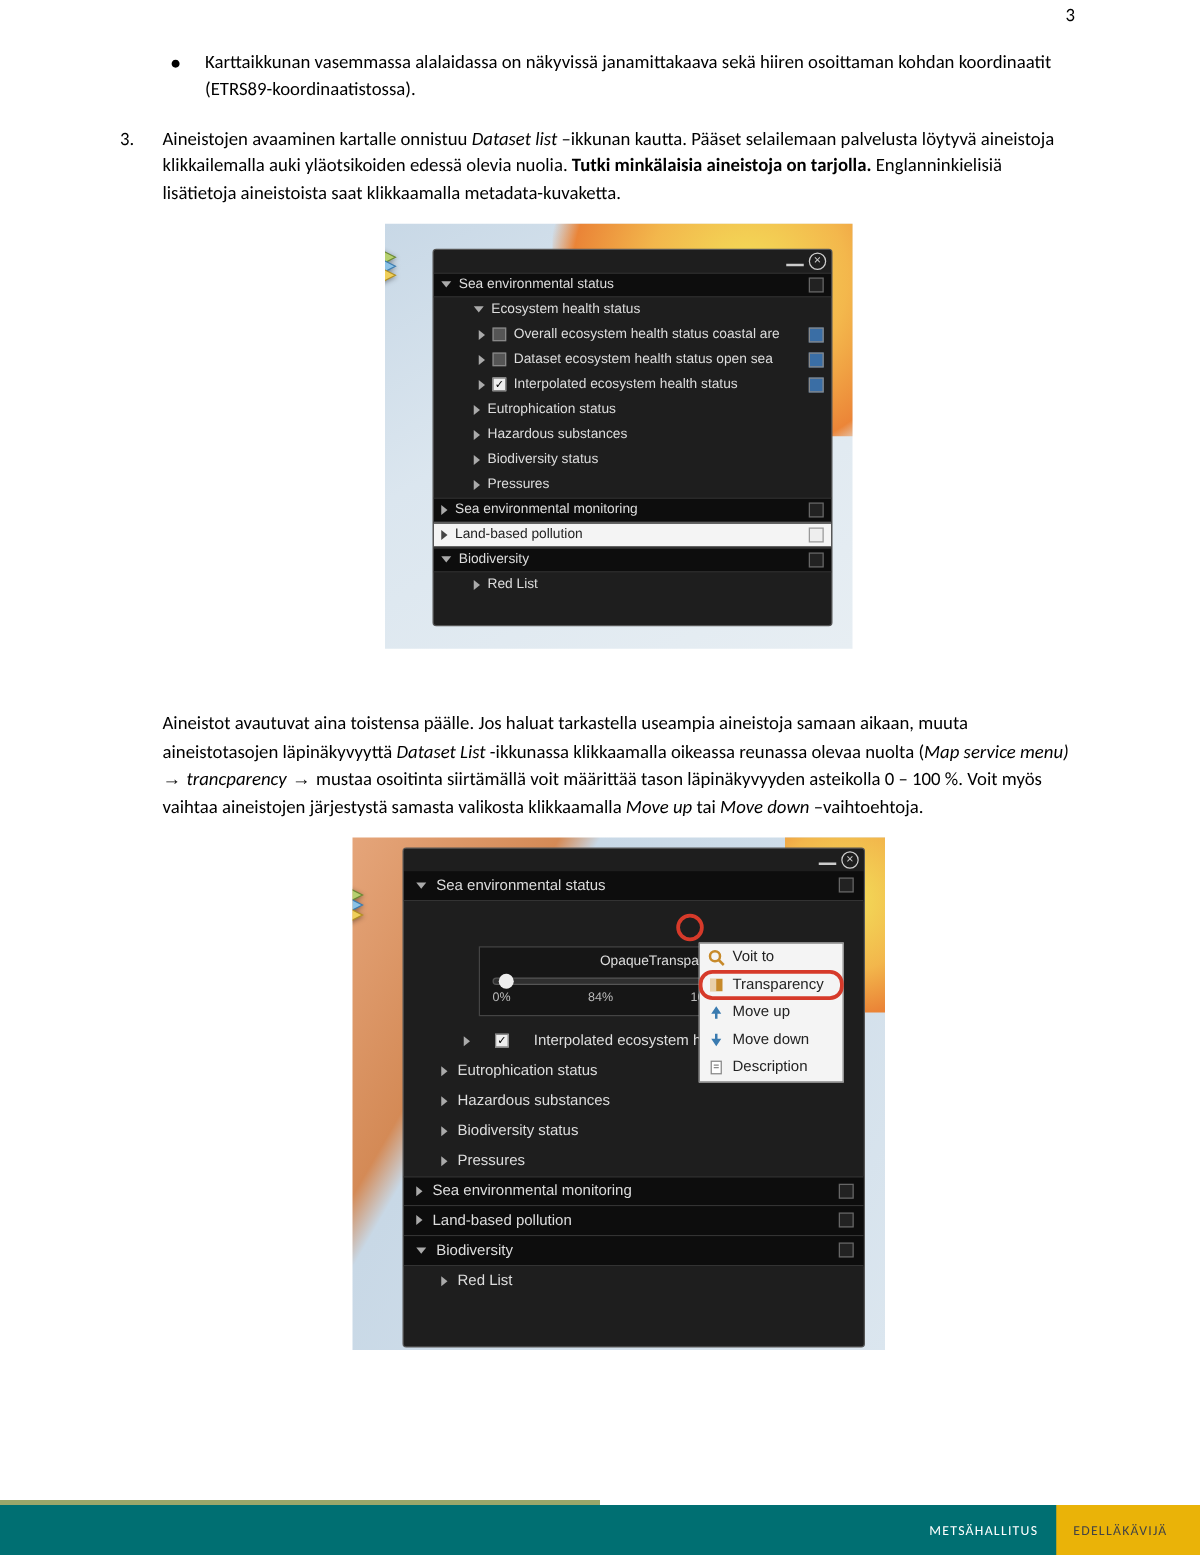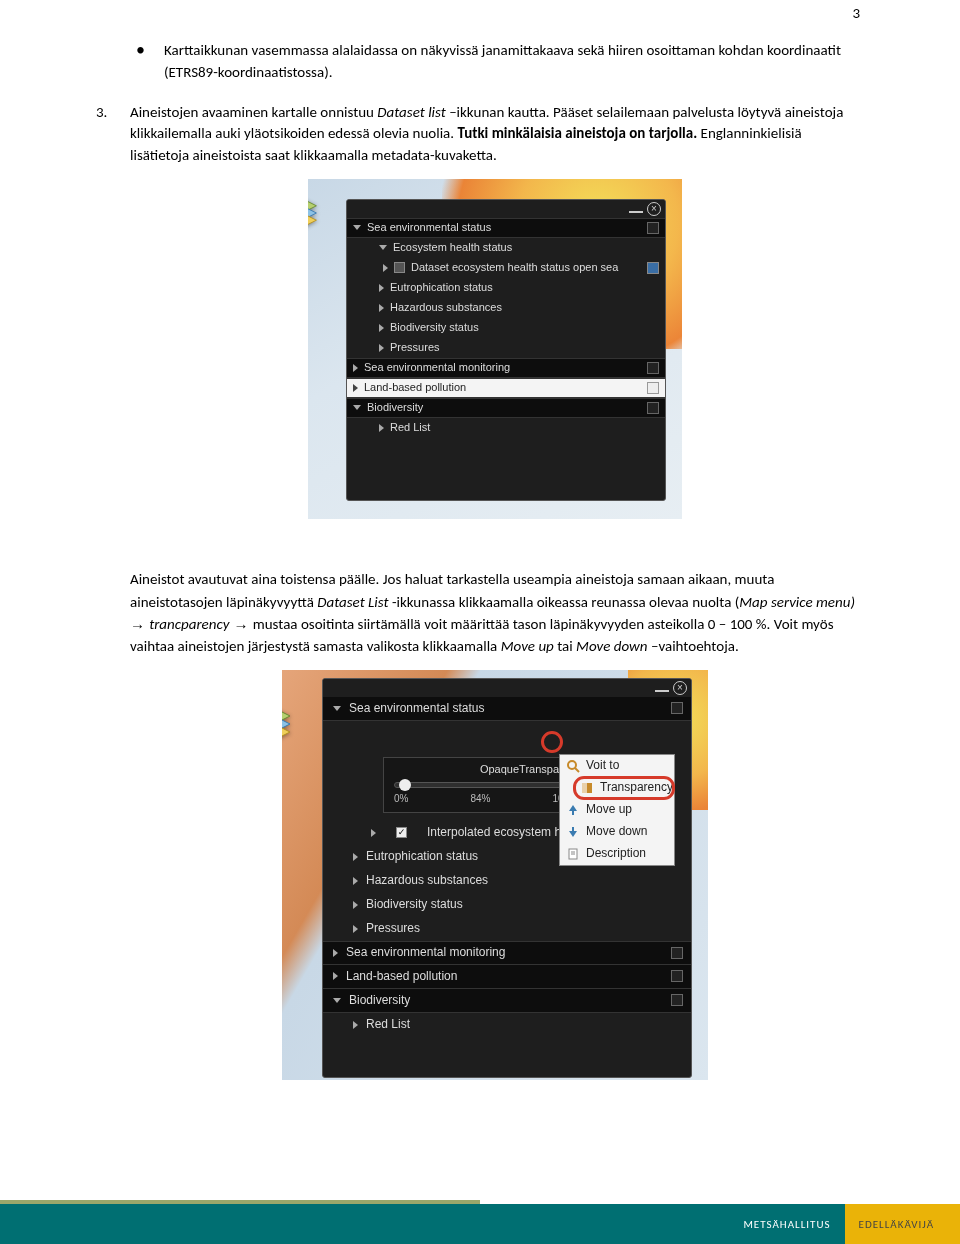--- a/index.html
+++ b/index.html
@@ -227,21 +227,20 @@
     height: 22px;
     display: flex;
     align-items: center;
     gap: 6px;
     padding: 0 6px;
   }
   .ctx-row.active {
     outline: 3px solid #d63a2a;
     outline-offset: -2px;
     border-radius: 10px;
-    margin-left: 14px;
   }
   .ctx-ic {
     width: 14px; height: 14px;
     display: flex; align-items: center; justify-content: center;
   }
   .ctx-ic svg { width: 14px; height: 14px; }
 
   .trans-pop {
     position: absolute;
     top: 78px;
@@ -361,21 +360,33 @@
         <span class="flex1">Sea environmental status</span>
         <span class="end-box"></span>
       </div>
       <div class="tree-row lvl2">
         <span class="tri open"></span>
         <span class="flex1">Ecosystem health status</span>
       </div>
       <div class="tree-row lvl3">
         <span class="tri"></span>
         <span class="cb"></span>
+        <span class="flex1">Overall ecosystem health status coastal are</span>
+        <span class="meta-ic"></span>
+      </div>
+      <div class="tree-row lvl3">
+        <span class="tri"></span>
+        <span class="cb"></span>
         <span class="flex1">Dataset ecosystem health status open sea</span>
+        <span class="meta-ic"></span>
+      </div>
+      <div class="tree-row lvl3">
+        <span class="tri"></span>
+        <span class="cb checked"></span>
+        <span class="flex1">Interpolated ecosystem health status</span>
         <span class="meta-ic"></span>
       </div>
       <div class="tree-row lvl2">
         <span class="tri"></span>
         <span class="flex1">Eutrophication status</span>
       </div>
       <div class="tree-row lvl2">
         <span class="tri"></span>
         <span class="flex1">Hazardous substances</span>
       </div>

